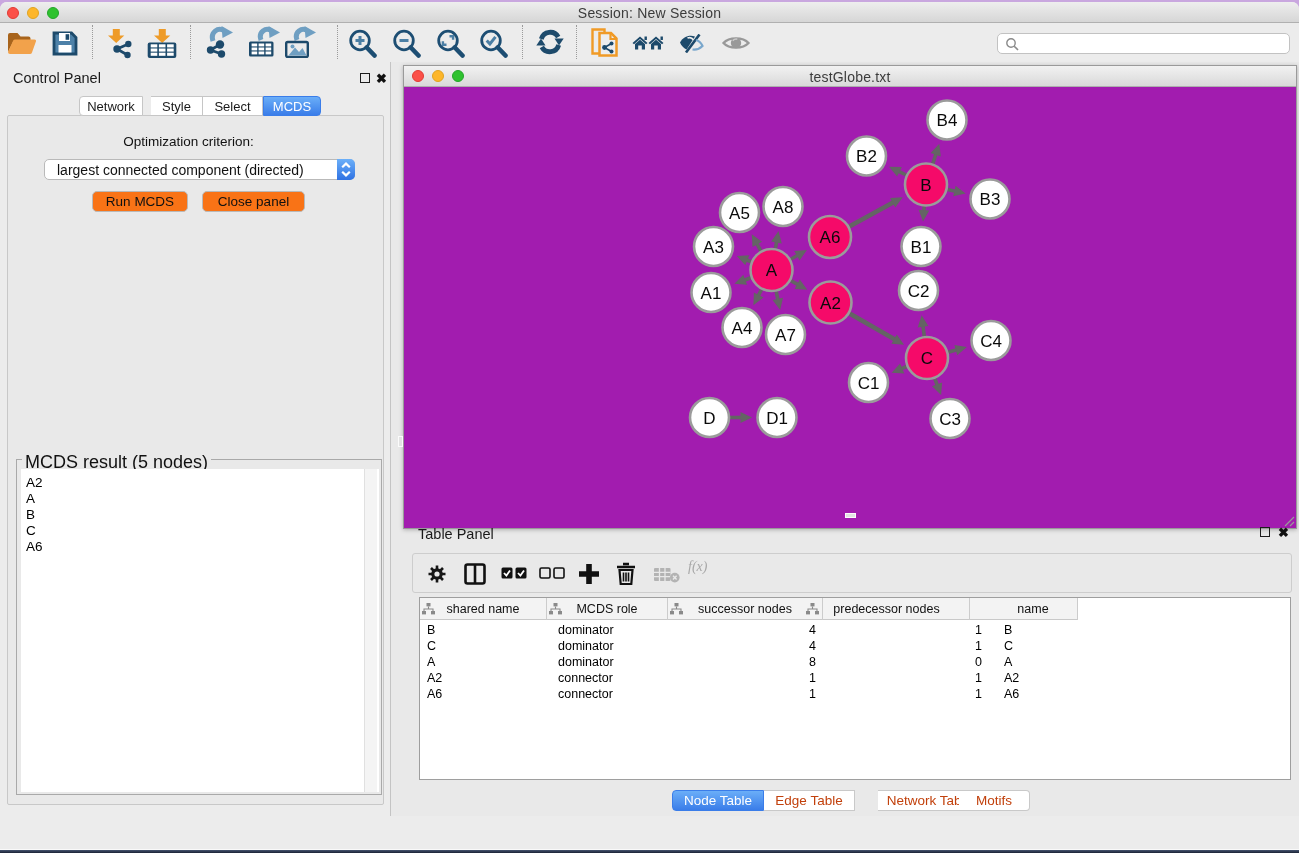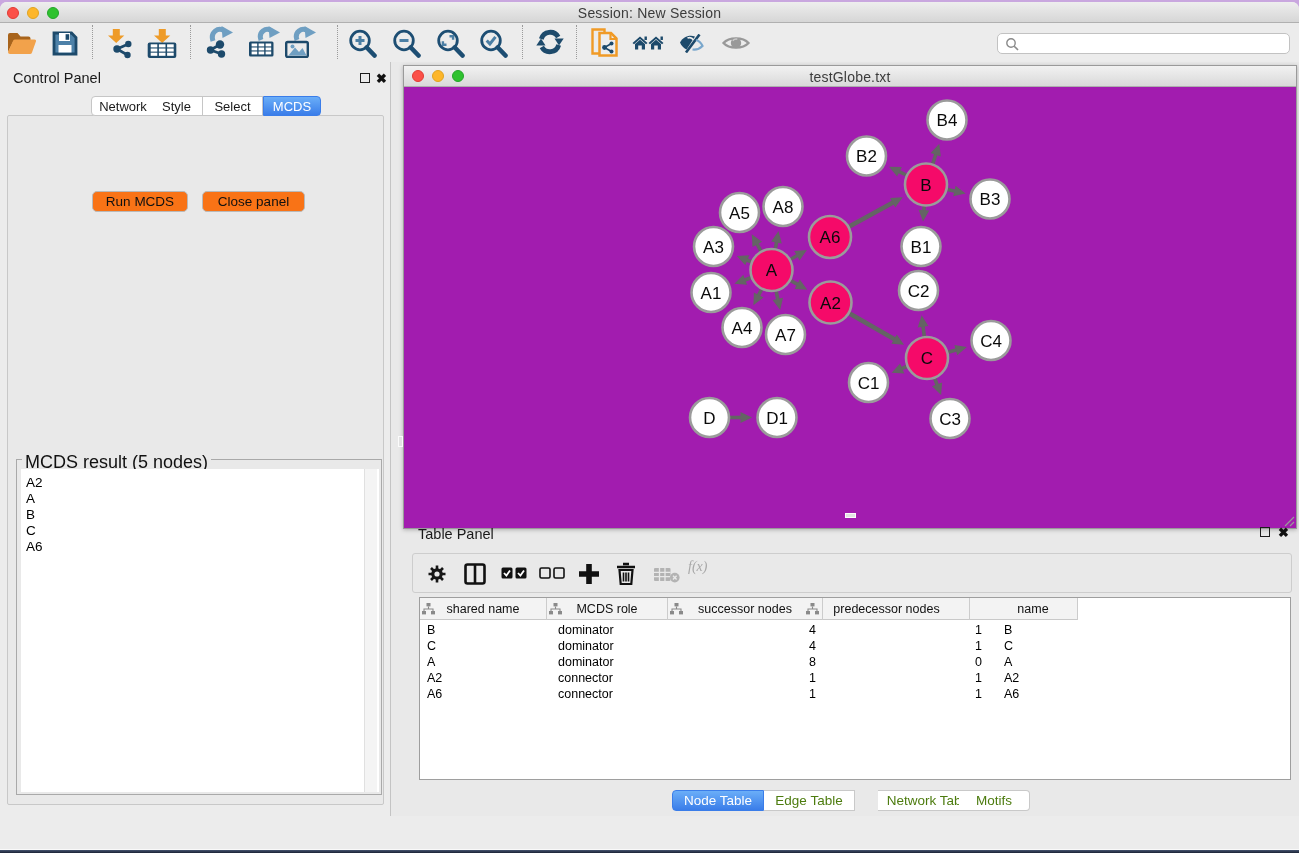--- a/index.html
+++ b/index.html
@@ -74,21 +74,21 @@
 #ttable { position:absolute; left:27px; top:77px; width:872px; height:183px;
   background:#fff; border:1px solid #9e9e9e; }
 #thead { position:absolute; left:0; top:0; width:658px; height:22px; background:#f3f3f3;
   border-bottom:1px solid #c9c9c9; }
 #thead .hc { position:absolute; top:0; height:22px; border-right:1px solid #cccccc;
   font-size:12.5px; color:#111; text-align:center; line-height:22px; }
 #thead svg.hicon { position:absolute; left:2px; top:5px; }
 .trow { position:absolute; font-size:12.5px; color:#000; line-height:16px; }
 #btabs { position:absolute; left:0; top:0; height:21px; }
 .btab { position:absolute; top:0; height:21px; background:#fff; border:1px solid #c9c9c9;
-  font-size:13.5px; color:#4d7c0f; text-align:center; line-height:20px; }
+  font-size:13.5px; color:#c2410c; text-align:center; line-height:20px; }
 .btab.sel { background:linear-gradient(#6aaef8,#3a7de9); color:#fff; border-color:#3a7de9; }
 
 #statusbar { position:absolute; left:0; top:814px; width:1299px; height:33px;
   background:#ececec; border-top:1px solid #c9c9c9; }
 #listbtn { position:absolute; left:9px; top:8px; width:28px; height:20px; background:#fdfdfd;
   border:1px solid #a9a9a9; }
 #membtn { position:absolute; right:10px; top:8px; width:75px; height:23px; background:#f8f8f8;
   border:1px solid #9f9f9f; }
 #membtn .dot { position:absolute; left:7px; top:5px; width:12px; height:12px;
   border-radius:50%; background:#1b9c3d; }
@@ -249,26 +249,36 @@
         <path d="M9.2 9.2 L13 13" stroke="#8a8a8a" stroke-width="1.6"></path>
       </svg>
     </div>
   </div>
   <div id="mainarea">
     <div id="cpanel">
       <div class="ptitle">Control Panel</div>
       <div class="floatbtn" style="left:360px"></div>
       <div class="closex" style="left:376px">✖</div>
       <div id="cptabs">
-        <div class="tabseg" style="left:12px;width:64px;border-radius:4px 0 0 4px;">Network</div>
+        <div class="tabseg" style="left:0;width:64px;border-radius:4px 0 0 4px;">Network</div>
         <div class="tabseg" style="left:72px;width:52px;border-left:none;">Style</div>
         <div class="tabseg" style="left:124px;width:60px;border-left:none;">Select</div>
         <div class="tabseg sel" style="left:184px;width:58px;border-radius:0 4px 4px 0;">MCDS</div>
       </div>
       <div id="cpcontent"></div>
+      <div id="optlabel">Optimization criterion:</div>
+      <div id="dropdown">
+        <div class="dtext">largest connected component (directed)</div>
+        <div class="stepper">
+          <svg width="18" height="21" viewBox="0 0 18 21">
+            <path d="M5.2 8.2 L9 4.6 L12.8 8.2" stroke="#fff" stroke-width="2.2" fill="none"></path>
+            <path d="M5.2 12.8 L9 16.4 L12.8 12.8" stroke="#fff" stroke-width="2.2" fill="none"></path>
+          </svg>
+        </div>
+      </div>
       <div class="cbtn" style="left:92px;width:96px;">Run MCDS</div>
       <div class="cbtn" style="left:202px;width:103px;">Close panel</div>
       <div id="mcdsbox">
         <div class="legend">MCDS result (5 nodes)</div>
         <div id="mcdslist">
           <div class="sb"></div>
           <div class="it" style="top:6px">A2</div>
           <div class="it" style="top:22px">A</div>
           <div class="it" style="top:38px">B</div>
           <div class="it" style="top:54px">C</div>

